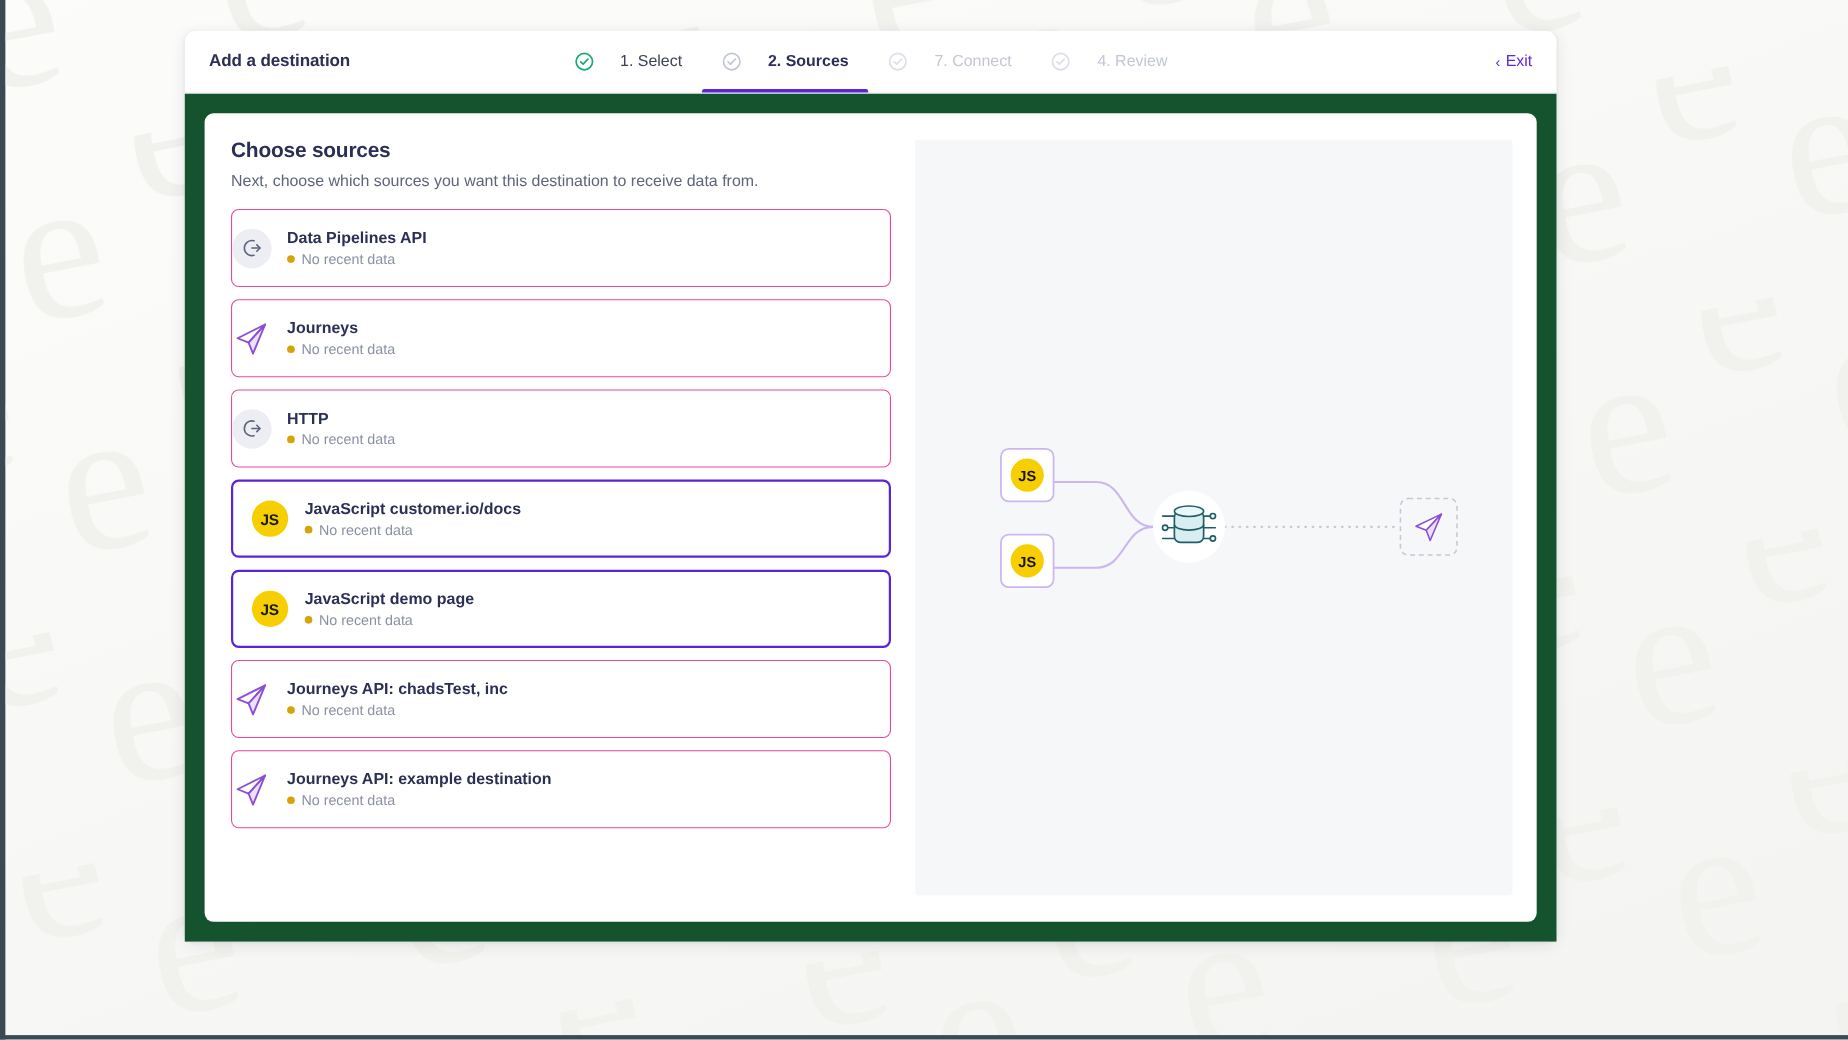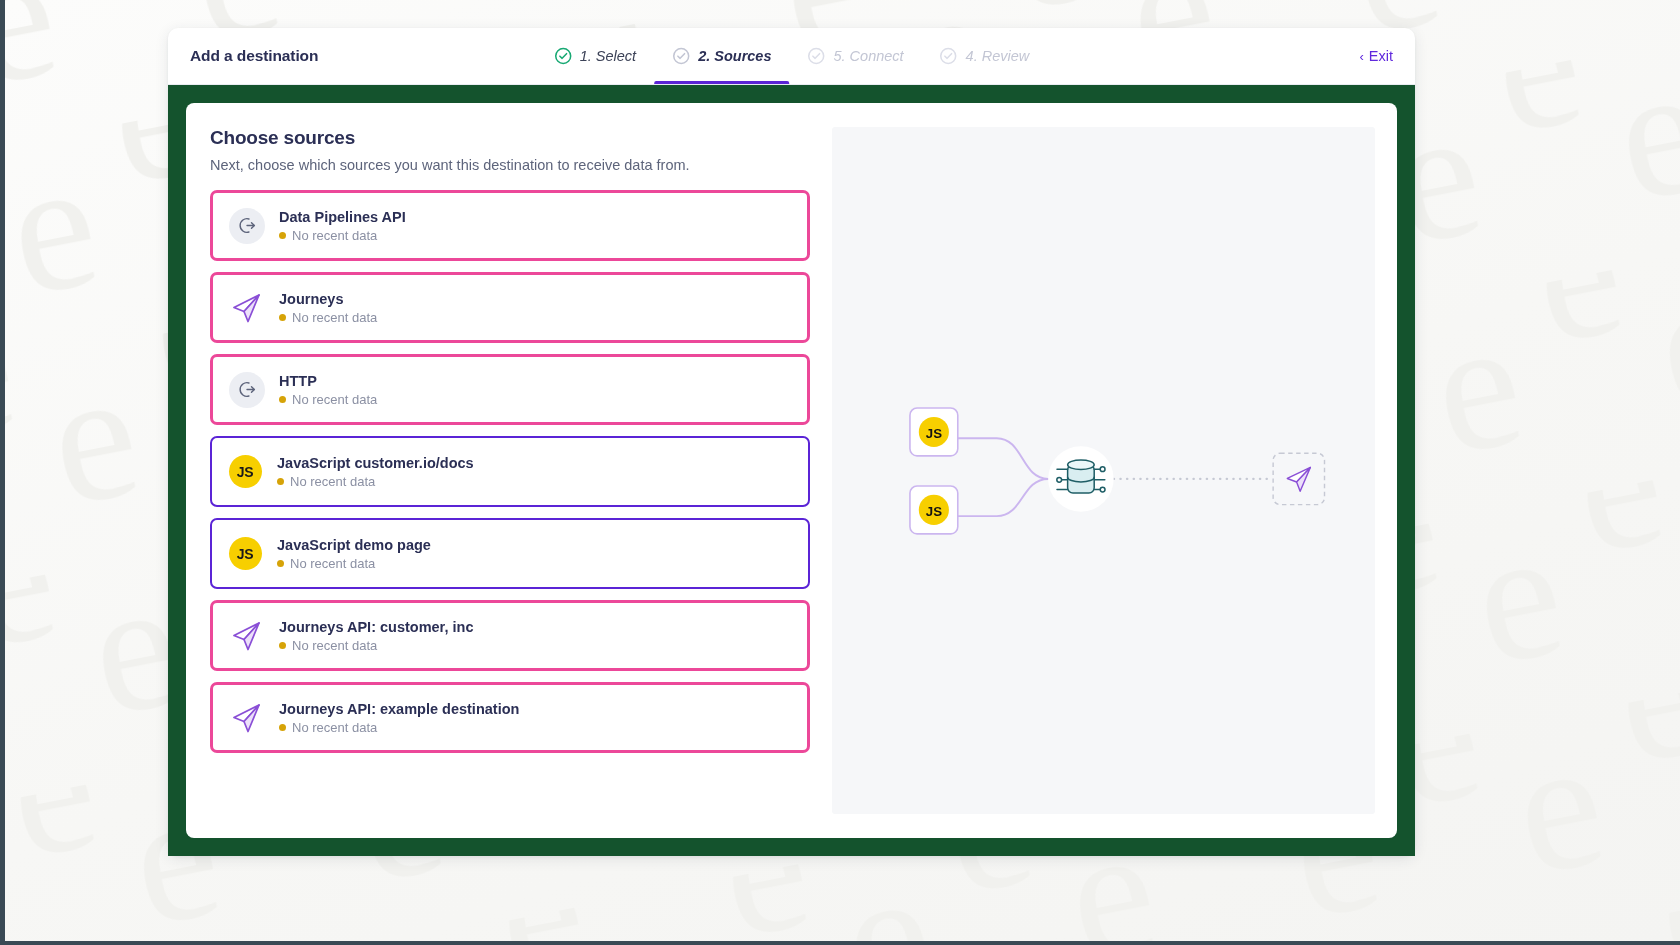--- a/index.html
+++ b/index.html
@@ -69,26 +69,25 @@
     left: 50%;
     transform: translateX(-50%);
     top: 0;
     bottom: 0;
     display: flex;
     align-items: stretch;
   }
   .step {
     display: flex;
     align-items: center;
-    gap: 8px;
+    gap: 24px;
     padding: 0 18px;
     position: relative;
     white-space: nowrap;
     cursor: pointer;
-    font-style: italic;
   }
   .step-label { font-size: 14.5px; color: #5a6177; }
   .step.done .step-label  { color: #3c4257; }
   .step.active .step-label { color: #2b2f55; font-weight: bold; }
   .step.todo .step-label   { color: #c3c6d4; }
 
   .step-circle { width: 18px; height: 18px; flex: none; display: block; }
 
   .step.active::after {
     content: "";
@@ -140,26 +139,26 @@
   #choose-sub {
     font-size: 14.5px;
     color: #5d647b;
     margin-bottom: 17px;
   }
 
   #source-list { display: flex; flex-direction: column; gap: 11px; }
 
   .source-card {
     height: 71px;
-    border: 3px solid #ec4899;
+    border: 1px solid #ec4899;
     border-radius: 7px;
     background: #ffffff;
     display: flex;
     align-items: center;
-    padding: 0 16px;
+    padding: 0 0;
     gap: 14px;
     cursor: pointer;
   }
   .source-card.selected {
     border: 2px solid #5b24d6;
     padding: 0 15px;
   }
 
   .src-icon { width: 36px; height: 36px; flex: none; display: flex; align-items: center; justify-content: center; }
 
@@ -231,21 +230,21 @@
           <path d="M6.3 10.2 L8.8 12.6 L13.7 7.4" fill="none" stroke="#c3c6d4" stroke-width="1.7" stroke-linecap="round" stroke-linejoin="round"></path>
         </svg>
         <span class="step-label">2. Sources</span>
       </div>
 
       <div class="step todo">
         <svg class="step-circle" viewBox="0 0 20 20">
           <circle cx="10" cy="10" r="8.3" fill="none" stroke="#dcdee8" stroke-width="1.7"></circle>
           <path d="M6.3 10.2 L8.8 12.6 L13.7 7.4" fill="none" stroke="#dcdee8" stroke-width="1.7" stroke-linecap="round" stroke-linejoin="round"></path>
         </svg>
-        <span class="step-label">5. Connect</span>
+        <span class="step-label">7. Connect</span>
       </div>
 
       <div class="step todo">
         <svg class="step-circle" viewBox="0 0 20 20">
           <circle cx="10" cy="10" r="8.3" fill="none" stroke="#dcdee8" stroke-width="1.7"></circle>
           <path d="M6.3 10.2 L8.8 12.6 L13.7 7.4" fill="none" stroke="#dcdee8" stroke-width="1.7" stroke-linecap="round" stroke-linejoin="round"></path>
         </svg>
         <span class="step-label">4. Review</span>
       </div>
 
@@ -342,21 +341,21 @@
               </div>
             </div>
             <div class="source-card">
               <div class="src-icon">
                 <svg width="34" height="34" viewBox="0 0 34 34">
                   <path d="M29 4 L4 16.5 L14 20.5 L29 4 Z" fill="#ffffff" stroke="#8a4fd6" stroke-width="1.7" stroke-linejoin="round"></path>
                   <path d="M29 4 L14 20.5 L18 30.5 L29 4 Z" fill="#ece0fa" stroke="#8a4fd6" stroke-width="1.7" stroke-linejoin="round"></path>
                 </svg>
               </div>
               <div class="src-text">
-                <div class="src-name">Journeys API: customer, inc</div>
+                <div class="src-name">Journeys API: chadsTest, inc</div>
                 <div class="src-status">
                   <span class="status-dot"></span>
                   <span class="status-text">No recent data</span>
                 </div>
               </div>
             </div>
             <div class="source-card">
               <div class="src-icon">
                 <svg width="34" height="34" viewBox="0 0 34 34">
                   <path d="M29 4 L4 16.5 L14 20.5 L29 4 Z" fill="#ffffff" stroke="#8a4fd6" stroke-width="1.7" stroke-linejoin="round"></path>

